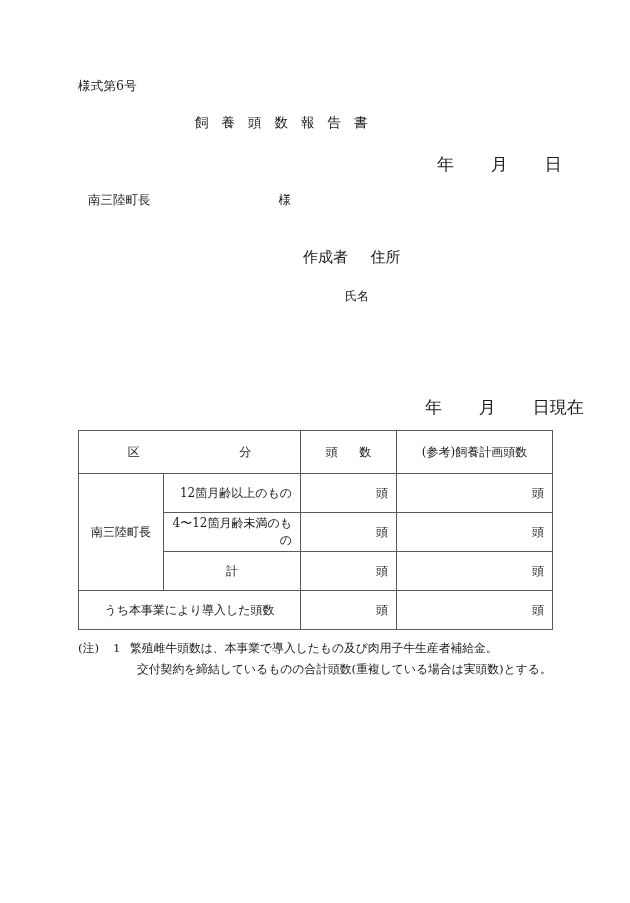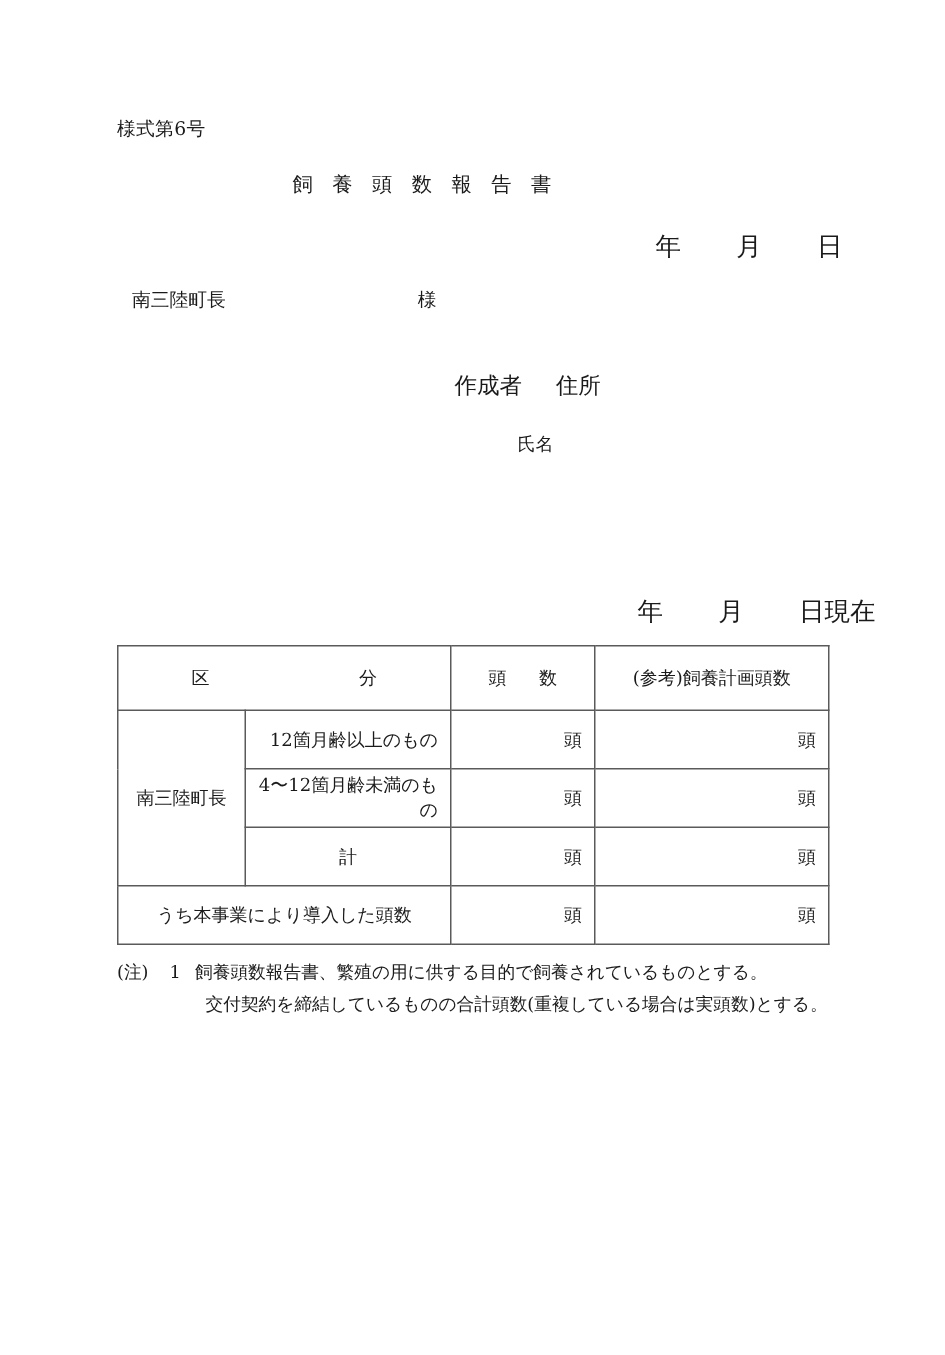--- a/index.html
+++ b/index.html
@@ -211,18 +211,18 @@
       <tr>
         <td class="row-cell wide-cell" colspan="2">うち本事業により導入した頭数</td>
         <td class="row-cell unit-cell">頭</td>
         <td class="row-cell unit-cell">頭</td>
       </tr>
     </tbody>
   </table>
 
   <div class="abs notes">
     <div class="note-line">
-      <span class="note-label">(注)</span><span class="note-num">1</span><span class="note-text">飼養頭数報告書、繁殖の用に供する目的で飼養されているものとする。</span>
+      <span class="note-label">(注)</span><span class="note-num">1</span><span class="note-text">繁殖雌牛頭数は、本事業で導入したもの及び肉用子牛生産者補給金。</span>
     </div>
     <div class="note-cont">交付契約を締結しているものの合計頭数(重複している場合は実頭数)とする。</div>
   </div>
 
 </div>
 
 </body></html>

